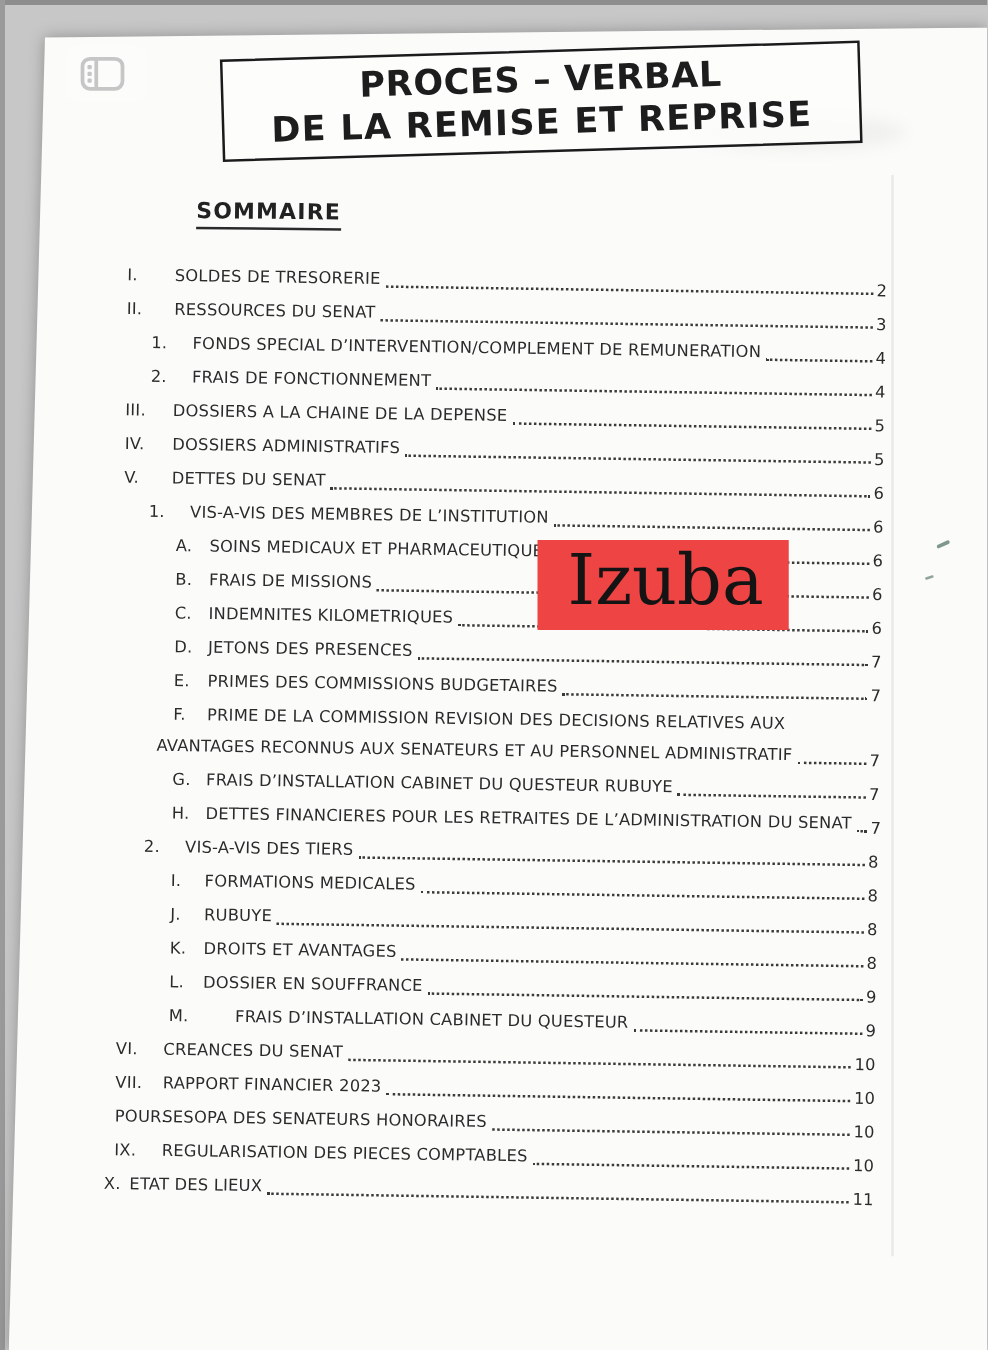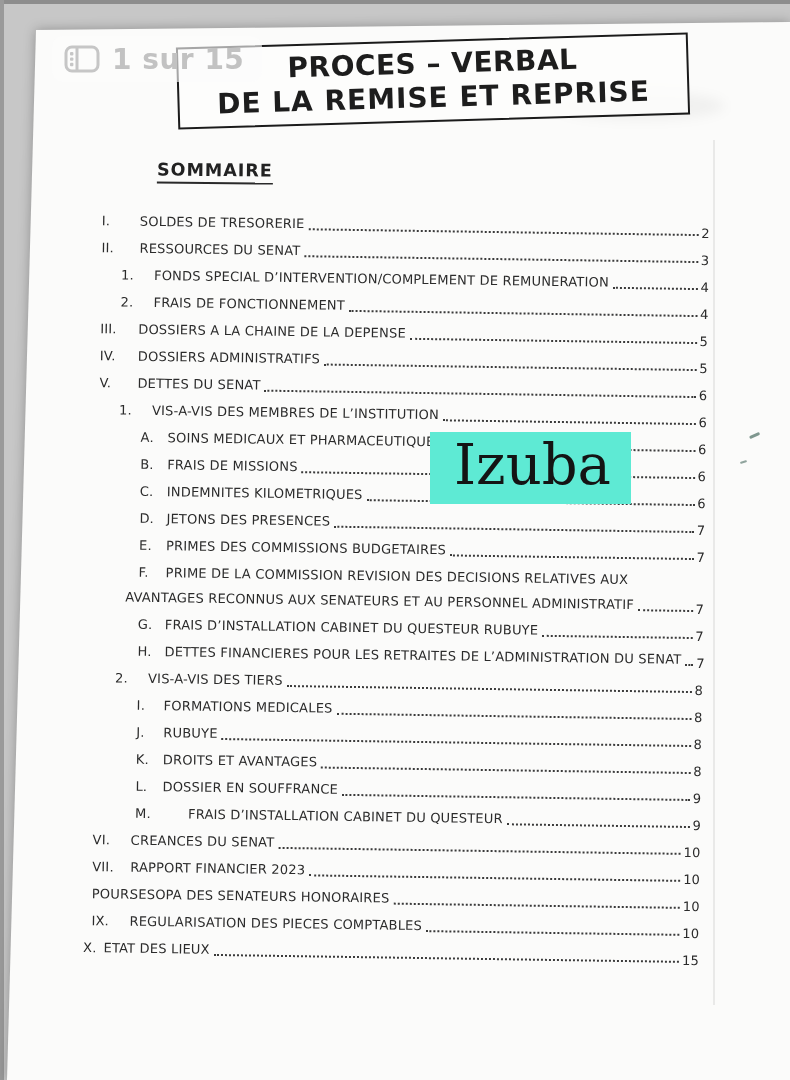--- a/index.html
+++ b/index.html
@@ -70,21 +70,21 @@
   .wide-gap .txt{margin-left:26px;}
   .twoline{display:block;}
   .twoline .line1{display:flex;line-height:18px;margin-bottom:7px;}
   .twoline .line1 .lbl{width:27px;flex:0 0 auto;}
   .twoline .line2{display:flex;align-items:flex-end;line-height:18px;margin-left:-13px;}
 
   
   .watermark{
     position:absolute;left:430px;top:432px;z-index:20;
     font-family:"DejaVu Serif","Liberation Serif",serif;
-    font-size:56px;color:#141414;background:#5eead4;
+    font-size:56px;color:#141414;background:#ef4444;
     padding:2px 20px 8px 24px;line-height:62px;
   }
 
   
   .pen-mark{position:absolute;background:#56756b;border-radius:2px;z-index:6;}
   .pen-mark.m1{left:749px;top:434px;width:11px;height:2.5px;transform:rotate(-24deg);opacity:.75;}
   .pen-mark.m2{left:740px;top:461px;width:7px;height:2px;transform:rotate(-18deg);opacity:.65;}
 </style>
 </head>
 <body>
@@ -102,21 +102,20 @@
 <div class="pill">
   <span>
     <svg width="36" height="28" viewBox="0 0 36 28">
       <rect x="2" y="2" width="32" height="24" rx="6" fill="none" stroke="#c6c6c6" stroke-width="3"></rect>
       <line x1="13" y1="2.5" x2="13" y2="25.5" stroke="#c6c6c6" stroke-width="3"></line>
       <rect x="6" y="7" width="3.4" height="3.4" rx="1" fill="#c6c6c6"></rect>
       <rect x="6" y="12.4" width="3.4" height="3.4" rx="1" fill="#c6c6c6"></rect>
       <rect x="6" y="17.8" width="3.4" height="3.4" rx="1" fill="#c6c6c6"></rect>
     </svg>
   </span>
-  <span class="label">1 sur 15</span>
 </div>
 
 <div class="title-box">
   <div class="t1">PROCES – VERBAL</div>
   <div class="t2">DE LA REMISE ET REPRISE</div>
 </div>
 
 <div class="sommaire">SOMMAIRE</div>
 
 <div class="toc" id="toc">
@@ -278,20 +277,20 @@
     <div class="toc-item lvl0">
       <span class="lbl">IX.</span>
       <span class="txt">REGULARISATION DES PIECES COMPTABLES</span>
       <span class="dots"></span>
       <span class="pg">10</span>
     </div>
     <div class="toc-item lvl0 tight">
       <span class="lbl">X.</span>
       <span class="txt">ETAT DES LIEUX</span>
       <span class="dots"></span>
-      <span class="pg">15</span>
+      <span class="pg">11</span>
     </div>
   </div>
 
 <div class="watermark">Izuba</div>
 
 <div class="pen-mark m1"></div>
 <div class="pen-mark m2"></div>
 
 </body></html>

